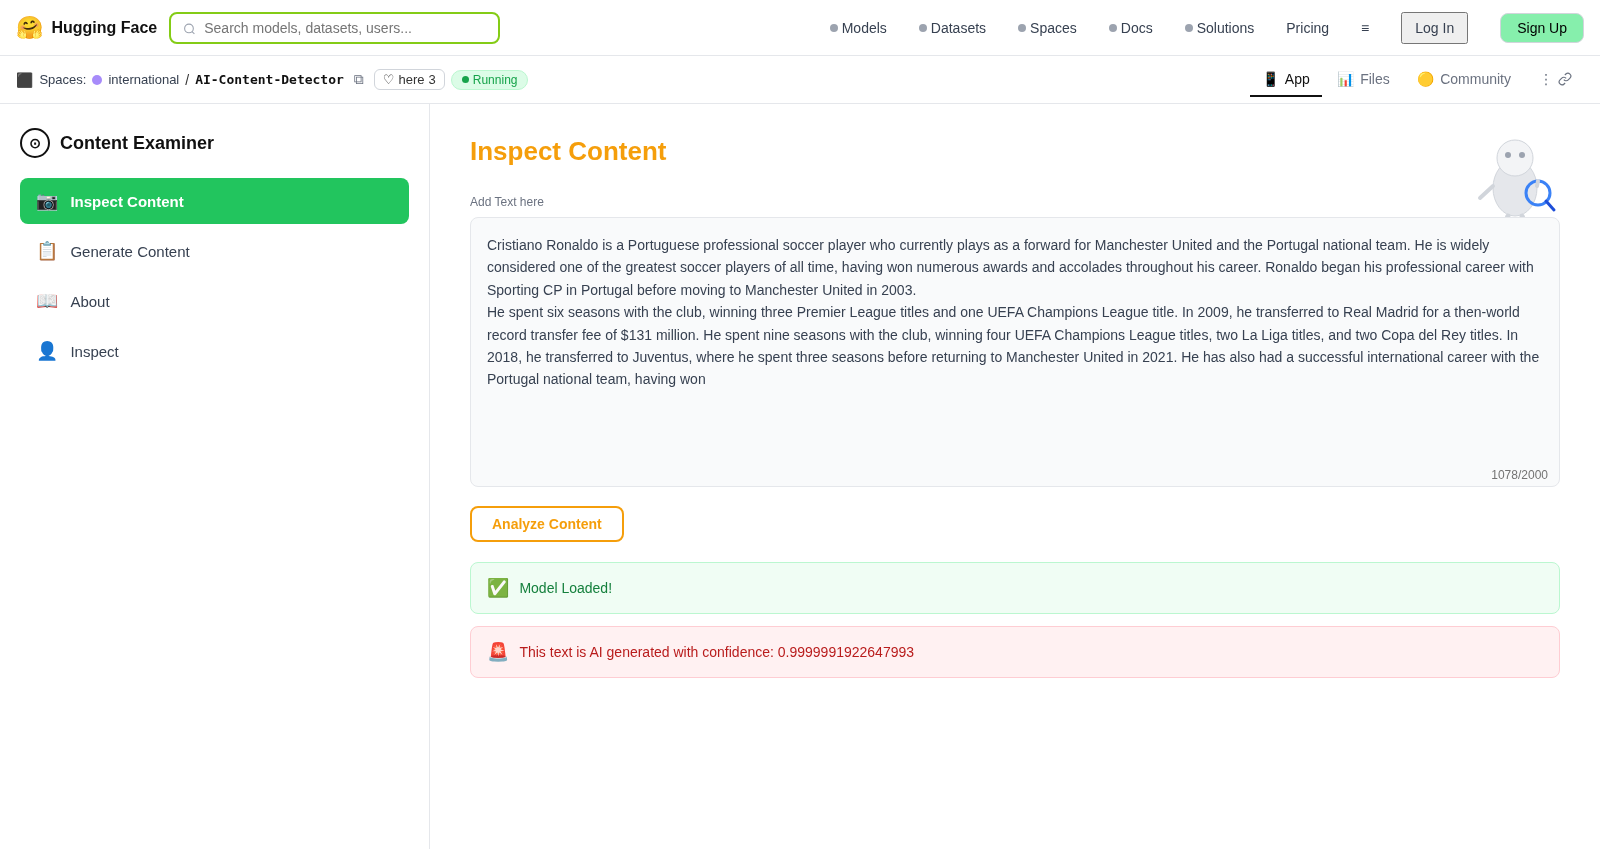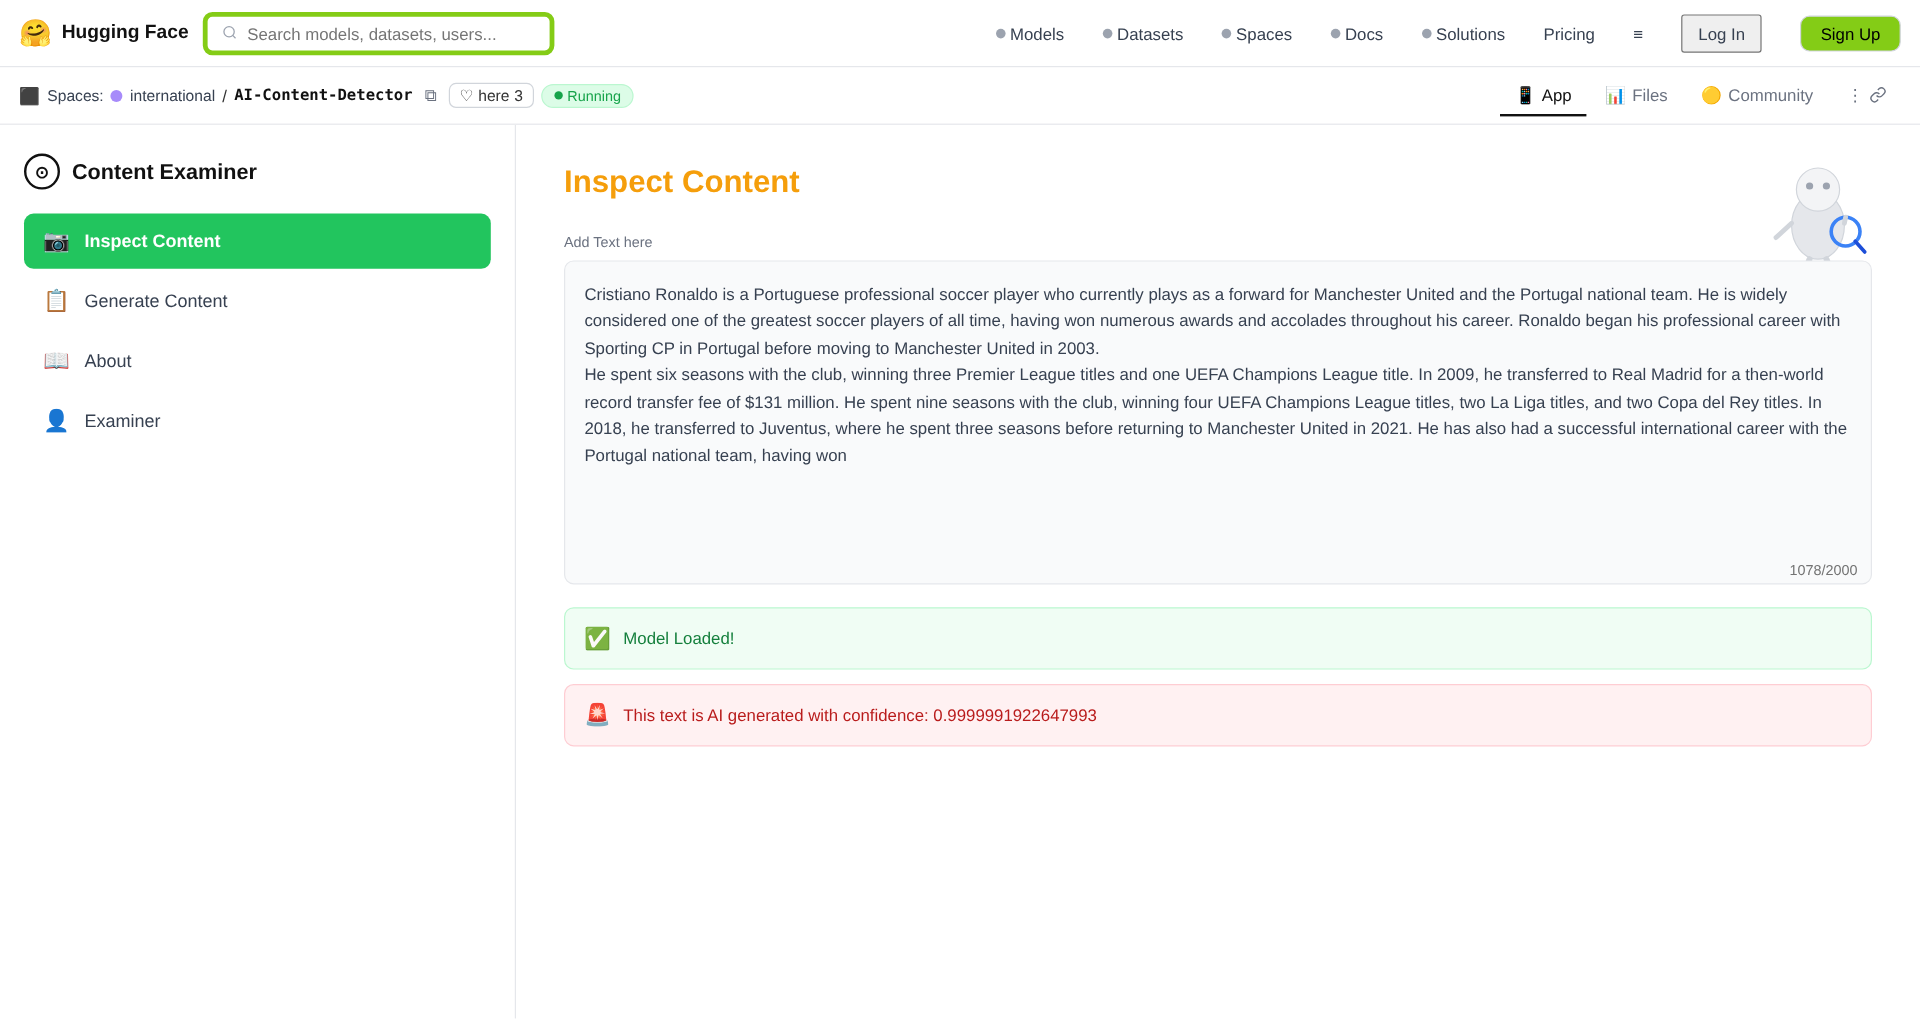--- a/index.html
+++ b/index.html
@@ -7,29 +7,29 @@
 
     
     .top-nav {
       display: flex; align-items: center; height: 56px;
       border-bottom: 1px solid #e5e7eb;
       padding: 0 16px; gap: 12px;
     }
     .logo-area { display: flex; align-items: center; gap: 8px; font-weight: 700; font-size: 16px; color: #111; flex-shrink: 0; }
     .logo-emoji { font-size: 22px; }
     .search-bar {
-      display: flex; align-items: flex-start; border: 4px solid #84cc16; border-radius: 8px;
-      padding: 6px 12px; gap: 8px; width: 293px; background: #fff;
+      display: flex; align-items: flex-end; border: 2px solid #84cc16; border-radius: 8px;
+      padding: 6px 12px; gap: 8px; width: 331px; background: #fff;
     }
     .search-bar input { border: none; outline: none; font-size: 14px; color: #6b7280; width: 100%; background: transparent; }
     .nav-links { display: flex; align-items: center; gap: 32px; margin-left: auto; }
     .nav-link { font-size: 14px; color: #374151; text-decoration: none; cursor: pointer; display: flex; align-items: center; gap: 4px; }
     .nav-dot { width: 8px; height: 8px; border-radius: 50%; background: #9ca3af; display: inline-block; }
     .nav-btn-login { font-size: 14px; color: #374151; cursor: pointer; padding: 6px 12px; }
-    .nav-btn-signup { font-size: 14px; background: #84cc16; border: 1px solid #d1d5db; border-radius: 8px; padding: 6px 16px; cursor: pointer; font-weight: 500; }
+    .nav-btn-signup { font-size: 14px; background: #86efac; border: 1px solid #d1d5db; border-radius: 8px; padding: 6px 16px; cursor: pointer; font-weight: 500; }
 
     
     .space-bar {
       display: flex; align-items: center; height: 48px;
       border-bottom: 1px solid #e5e7eb; padding: 0 16px; gap: 8px;
     }
     .space-bar-left { display: flex; align-items: center; gap: 6px; flex: 1; }
     .spaces-label { font-size: 13px; color: #374151; }
     .space-user { font-size: 13px; color: #374151; }
     .space-dot { width: 10px; height: 10px; border-radius: 50%; background: #a78bfa; display: inline-block; }
@@ -192,21 +192,21 @@
       <div class="sidebar-nav-item">
         <span class="nav-item-icon">📋</span>
         <span>Generate Content</span>
       </div>
       <div class="sidebar-nav-item">
         <span class="nav-item-icon">📖</span>
         <span>About</span>
       </div>
       <div class="sidebar-nav-item">
         <span class="nav-item-icon">👤</span>
-        <span>Examiner</span>
+        <span>Inspect</span>
       </div>
     </nav>
   </aside>
 
   <main class="main-content">
 
     
     <div class="inspector-robot">
       <svg width="90" height="100" viewBox="0 0 90 100">
 
@@ -231,20 +231,21 @@
     <h1 class="page-title">Inspect Content</h1>
 
     <p class="add-text-label">Add Text here</p>
 
     <div class="textarea-wrapper">
       <textarea class="content-textarea" style="">Cristiano Ronaldo is a Portuguese professional soccer player who currently plays as a forward for Manchester United and the Portugal national team. He is widely considered one of the greatest soccer players of all time, having won numerous awards and accolades throughout his career. Ronaldo began his professional career with Sporting CP in Portugal before moving to Manchester United in 2003.
 He spent six seasons with the club, winning three Premier League titles and one UEFA Champions League title. In 2009, he transferred to Real Madrid for a then-world record transfer fee of $131 million. He spent nine seasons with the club, winning four UEFA Champions League titles, two La Liga titles, and two Copa del Rey titles. In 2018, he transferred to Juventus, where he spent three seasons before returning to Manchester United in 2021. He has also had a successful international career with the Portugal national team, having won</textarea>
       <span class="char-count">1078/2000</span>
     </div>
 
+    <button class="analyze-btn">Analyze Content</button>
 
     <div class="model-loaded-box">
       <span class="check-icon">✅</span>
       <span>Model Loaded!</span>
     </div>
 
     <div class="ai-result-box">
       <span class="warning-icon">🚨</span>
       <span>This text is AI generated with confidence: 0.9999991922647993</span>
     </div>

